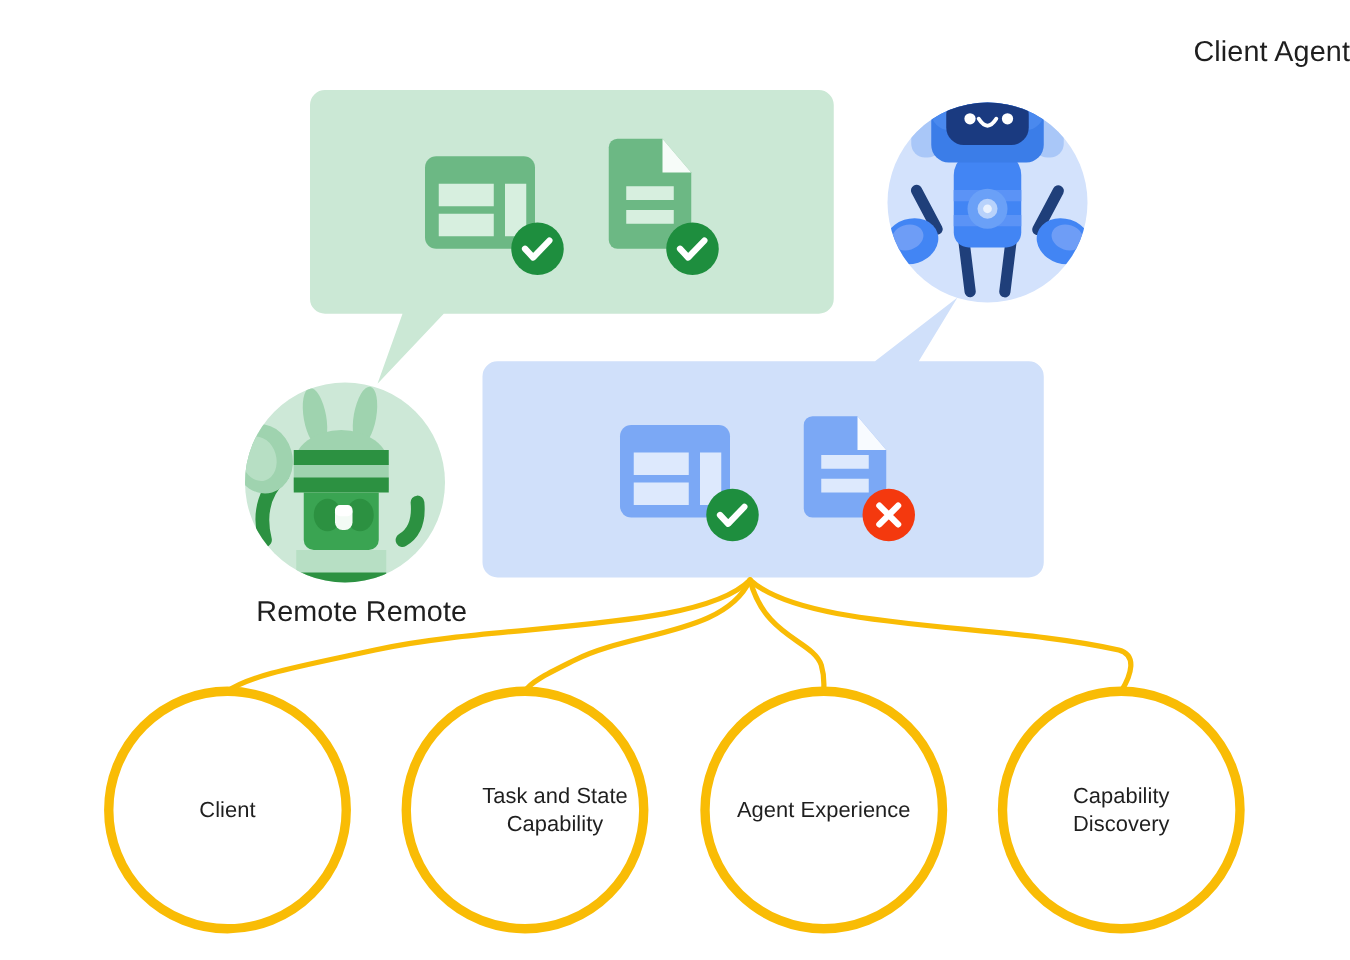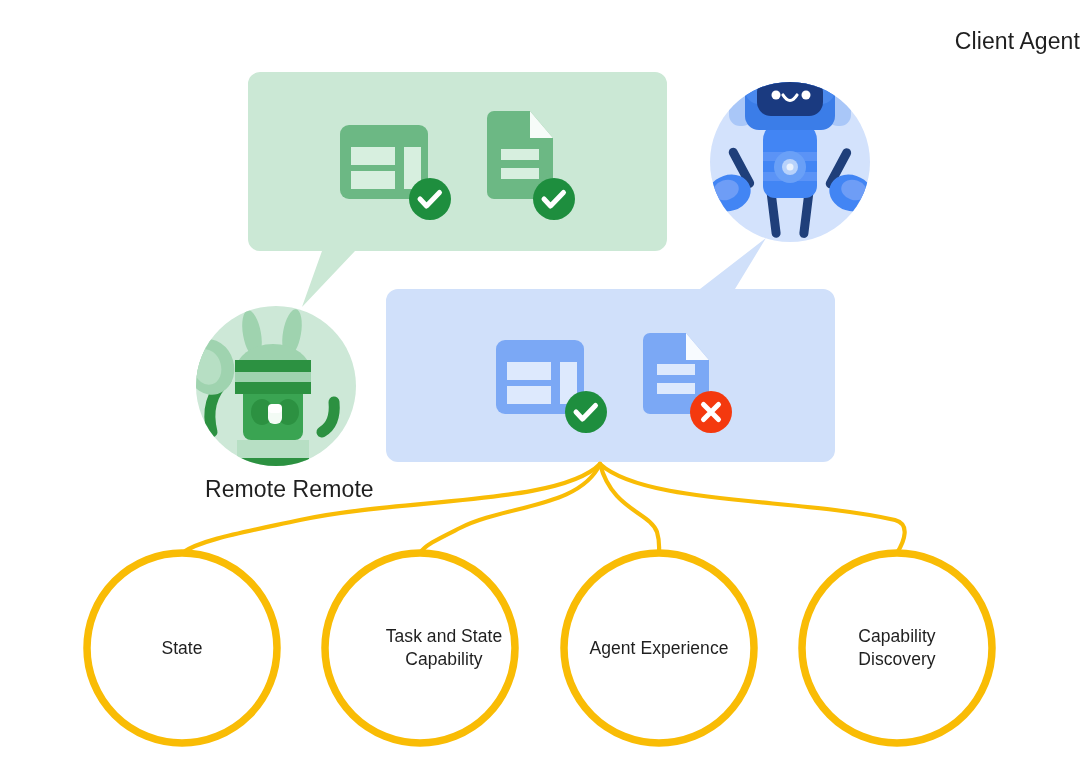--- a/index.html
+++ b/index.html
@@ -202,21 +202,21 @@
       <circle cx="659" cy="648" r="95"></circle>
       <circle cx="897" cy="648" r="95"></circle>
     </g>
   </svg>
 
   <div class="label" id="client-agent-label">Client Agent</div>
 
   <div class="label" id="remote-agent-label">Remote Remote</div>
 
   <div class="node-label" style="left:182px; top:648px;">
-    <div>State</div>
+    <div>Client</div>
   </div>
 
   <div class="node-label" style="left:444px; top:648px;">
     <div>Task and State</div>
     <div>Capability</div>
   </div>
 
   <div class="node-label" style="left:659px; top:648px;">
     <div>Agent Experience</div>
   </div>

